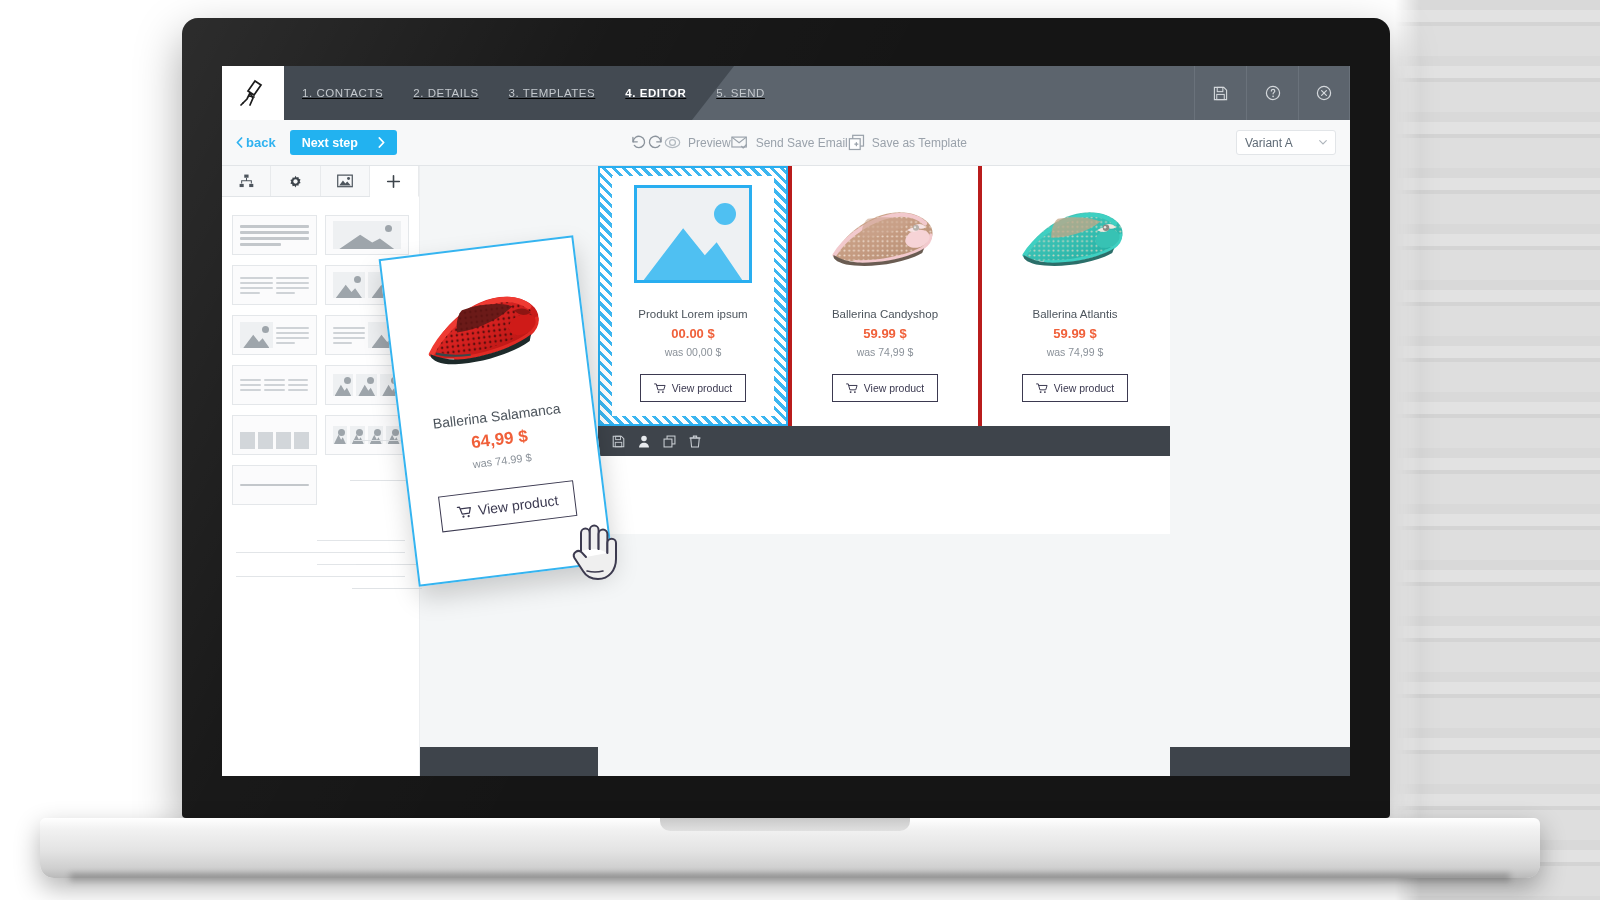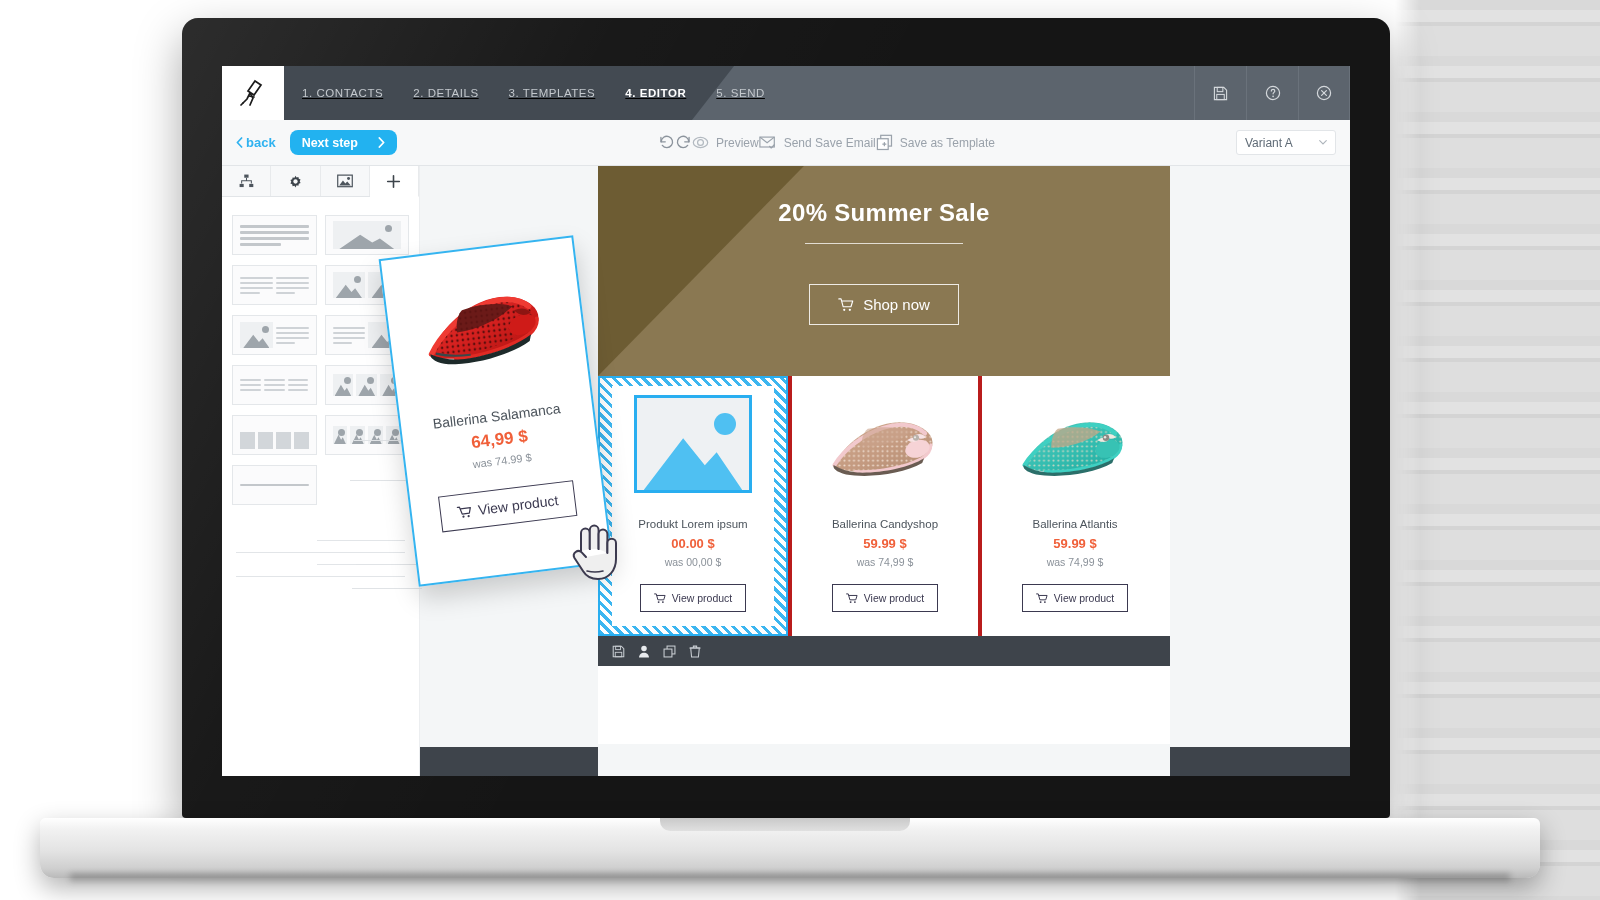--- a/index.html
+++ b/index.html
@@ -81,22 +81,22 @@
     z-index: 1;
   }
   .nav-icons { position: absolute; right: 0; top: 0; height: 54px; display: flex; z-index: 3; }
   .nav-icon-cell { width: 52px; height: 54px; display: flex; align-items: center; justify-content: center; border-left: 1px solid #6a727b; cursor: pointer; }
   .nav-icon-cell:last-child { border-right: 1px solid #6a727b; }
   .nav-icon-cell svg { display: block; }
 
   
   .toolbar { position: absolute; left: 0; top: 54px; width: 1128px; height: 46px; background: #f7f8f9; border-bottom: 1px solid #e2e5e8; display: flex; align-items: center; }
   .btn-back { margin-left: 14px; color: #2fb2f0; font-size: 13px; font-weight: bold; cursor: pointer; display: flex; align-items: center; gap: 3px; text-align: center; }
-  .btn-next { margin-left: 14px; background: #22b2f0; color: #fff; font-size: 12.5px; font-weight: bold; border-radius: 8px; height: 25px; display: flex; align-items: center; padding: 0 12px; gap: 20px; cursor: pointer; justify-content: flex-end; }
-  .toolbar-center { position: absolute; left: 436px; display: flex; align-items: center; }
+  .btn-next { margin-left: 14px; background: #22b2f0; color: #fff; font-size: 12.5px; font-weight: bold; border-radius: 3px; height: 25px; display: flex; align-items: center; padding: 0 12px; gap: 20px; cursor: pointer; justify-content: flex-end; }
+  .toolbar-center { position: absolute; left: 408px; display: flex; align-items: center; }
   .tb-item { display: flex; align-items: center; gap: 7px; color: #9aa2ab; font-size: 12px; cursor: pointer; }
   .tb-icon-btn { cursor: pointer; display: flex; align-items: center; }
   .variant-select { position: absolute; right: 14px; width: 100px; height: 25px; border: 1px solid #e2e5e8; border-radius: 3px; background: #fff; display: flex; align-items: center; justify-content: space-between; padding: 0 8px; color: #5f6b76; font-size: 12px; cursor: pointer; }
 
   
   .leftpanel { position: absolute; left: 0; top: 100px; width: 198px; height: 610px; background: #ffffff; border-right: 1px solid #eceef0; }
   .lp-tabs { display: flex; height: 31px; border-bottom: 1px solid #e2e5e8; }
   .lp-tab { flex: 1; display: flex; align-items: center; justify-content: center; border-right: 1px solid #e8eaec; background: #f7f8f9; cursor: pointer; }
   .lp-tab.active { background: #ffffff; border-bottom: 1px solid #ffffff; margin-bottom: -1px; }
   .lp-grid { padding: 18px 10px; display: grid; grid-template-columns: 1fr 1fr; gap: 10px 8px; }
@@ -417,35 +417,20 @@
           <div class="ghost-line short"></div>
           <div class="ghost-line"></div>
           <div class="ghost-line short"></div>
           <div class="ghost-line"></div>
         </div>
       </div>
 
       <div class="canvas">
         <div class="mail">
 
-          <div class="banner">
-            <div class="banner-wedge"></div>
-            <div class="banner-inner">
-              <div class="banner-title">20% Summer Sale</div>
-              <div class="banner-rule"></div>
-              <div class="banner-cta">
-                <svg width="16" height="14" viewBox="0 0 17 15">
-                  <path d="M.8 1h2.4l2.3 8.4h8.3l1.9-6.2H4.3" fill="none" stroke="#fff" stroke-width="1.2" stroke-linecap="round" stroke-linejoin="round"></path>
-                  <circle cx="6.6" cy="12.6" r="1.2" fill="#fff"></circle>
-                  <circle cx="12.6" cy="12.6" r="1.2" fill="#fff"></circle>
-                </svg>
-                <span>Shop now</span>
-              </div>
-            </div>
-          </div>
 
           <div class="products">
 
             <div class="pcard pcard-drop">
               <div class="drop-hatch"></div>
               <div class="drop-inner"></div>
               <div class="pcard-body">
                 <div class="pimg-wrap">
                   <div class="ph-img">
                     <div class="mtn"></div>

